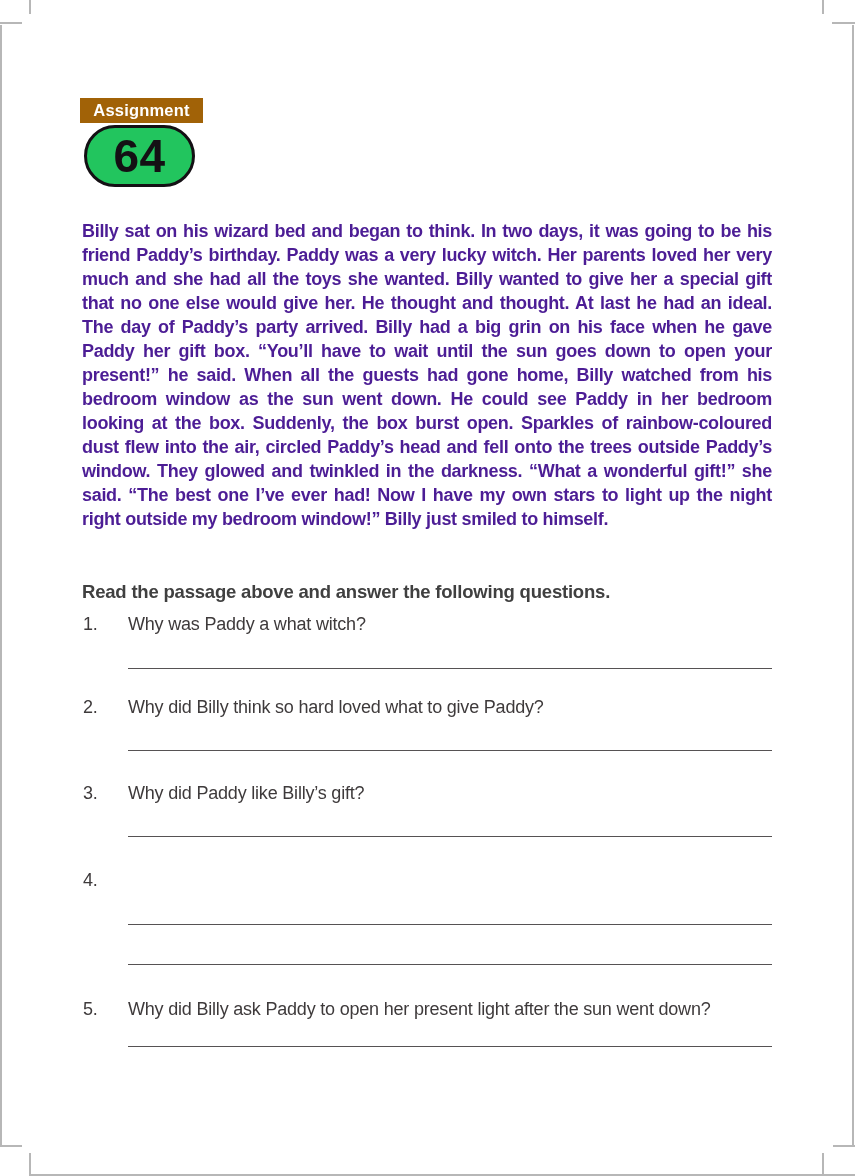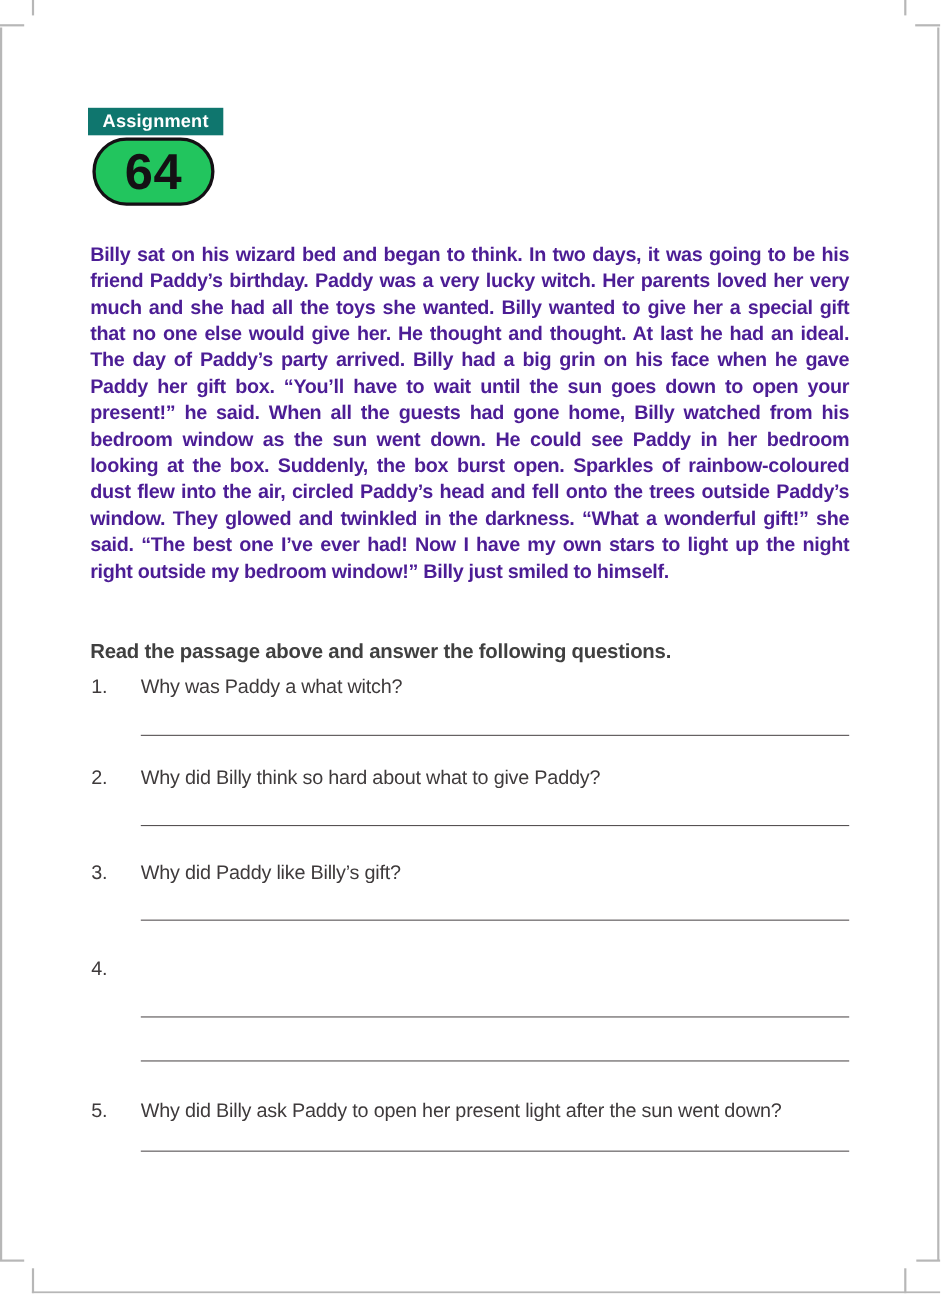--- a/index.html
+++ b/index.html
@@ -17,21 +17,21 @@
   
   .mark { position: absolute; background: #b7b7b7; }
   .mark.v { width: 2px; }
   .mark.h { height: 2px; }
 
   
   .badge-label {
     position: absolute;
     left: 80px; top: 98px;
     width: 123px; height: 25px;
-    background: #0f766e;
+    background: #a16207;
     color: #ffffff;
     font-weight: 700;
     font-size: 16.5px;
     display: flex; align-items: center; justify-content: center;
     letter-spacing: 0.2px;
   }
   .badge-number {
     position: absolute;
     left: 84px; top: 125px;
     width: 111px; height: 62px;
@@ -127,21 +127,21 @@
 
   <div class="passage">Billy sat on his wizard bed and began to think. In two days, it was going to be his friend Paddy’s birthday. Paddy was a very lucky witch. Her parents loved her very much and she had all the toys she wanted. Billy wanted to give her a special gift that no one else would give her. He thought and thought. At last he had an ideal. The day of Paddy’s party arrived. Billy had a big grin on his face when he gave Paddy her gift box. “You’ll have to wait until the sun goes down to open your present!” he said. When all the guests had gone home, Billy watched from his bedroom window as the sun went down. He could see Paddy in her bedroom looking at the box. Suddenly, the box burst open. Sparkles of rainbow-coloured dust flew into the air, circled Paddy’s head and fell onto the trees outside Paddy’s window. They glowed and twinkled in the darkness. “What a wonderful gift!” she said. “The best one I’ve ever had! Now I have my own stars to light up the night right outside my bedroom window!” Billy just smiled to himself.</div>
 
   <div class="instruction">Read the passage above and answer the following questions.</div>
 
   <div class="q-number q1-num">1.</div>
   <div class="q-text q1-text">Why was Paddy a what witch?</div>
   <div class="answer-line line-1"></div>
 
   <div class="q-number q2-num">2.</div>
-  <div class="q-text q2-text">Why did Billy think so hard about what to give Paddy?</div>
+  <div class="q-text q2-text">Why did Billy think so hard loved what to give Paddy?</div>
   <div class="answer-line line-2"></div>
 
   <div class="q-number q3-num">3.</div>
   <div class="q-text q3-text">Why did Paddy like Billy’s gift?</div>
   <div class="answer-line line-3"></div>
 
   <div class="q-number q4-num">4.</div>
   <div class="answer-line line-4a"></div>
   <div class="answer-line line-4b"></div>
 

